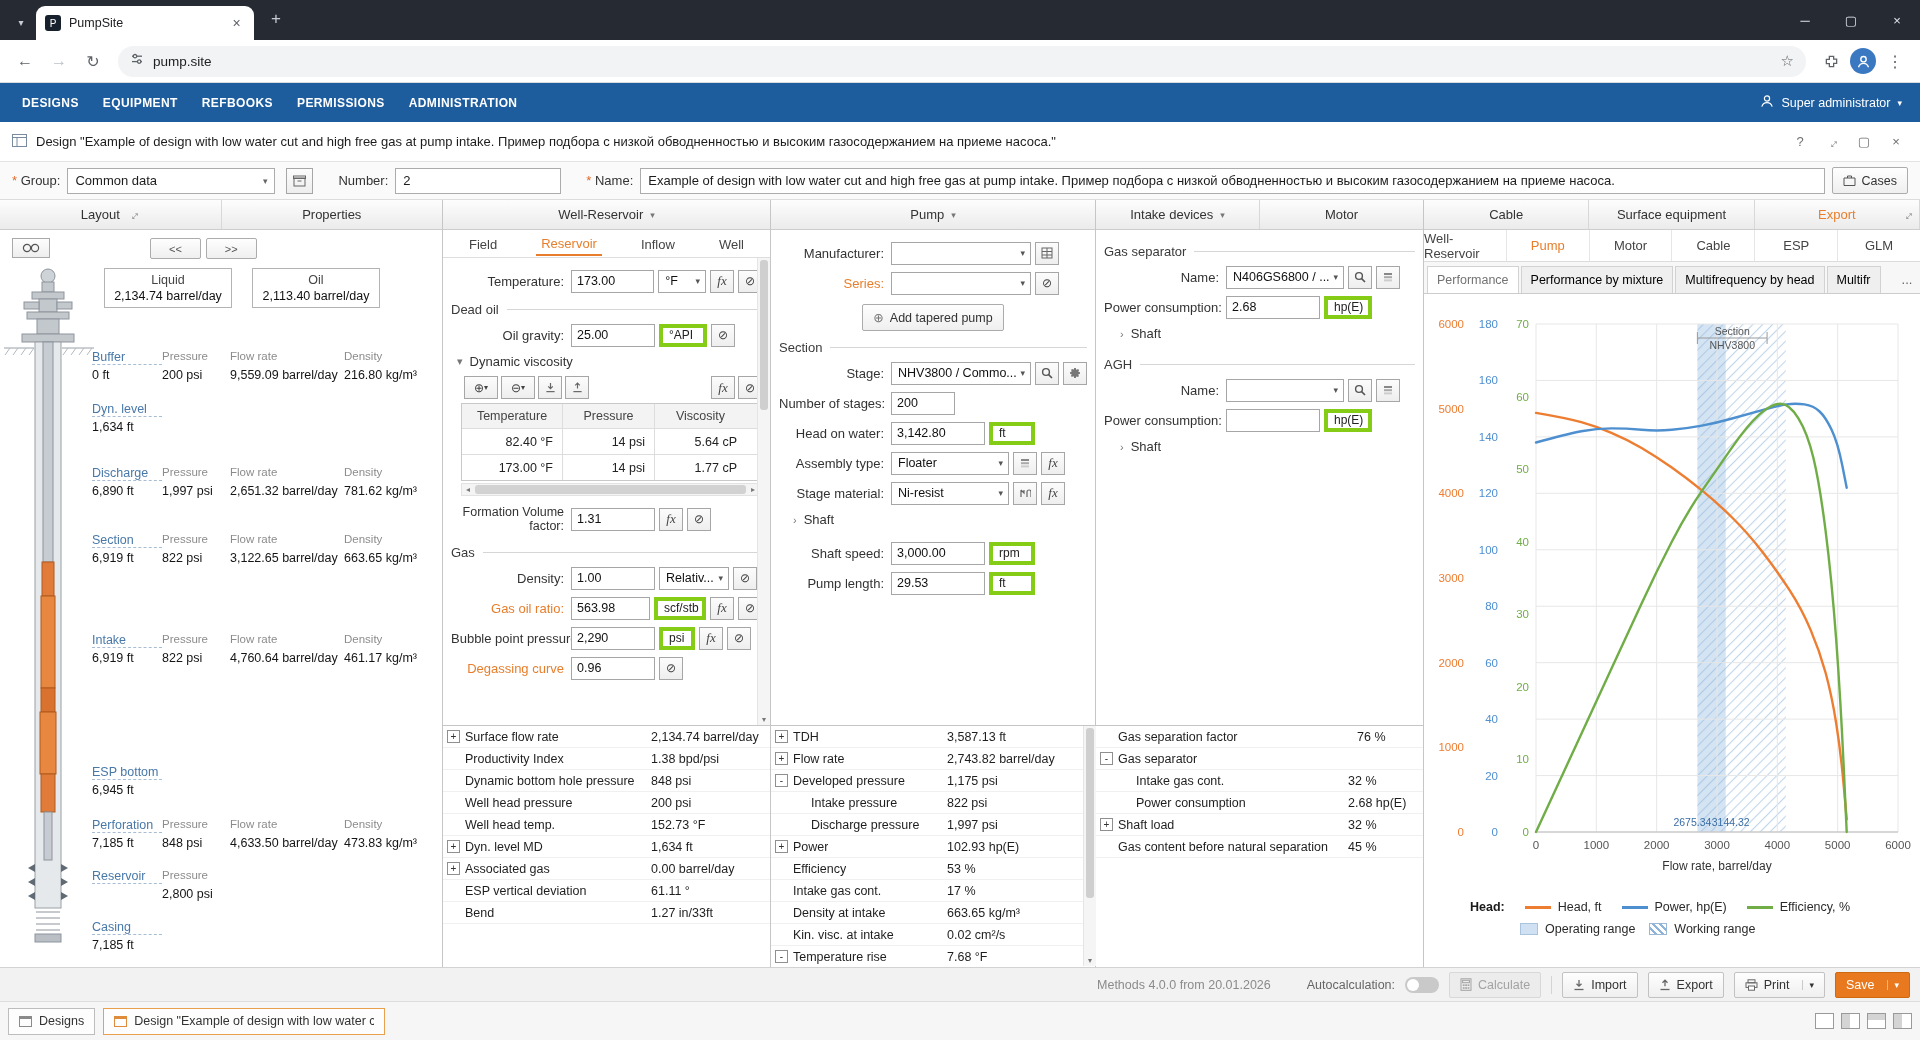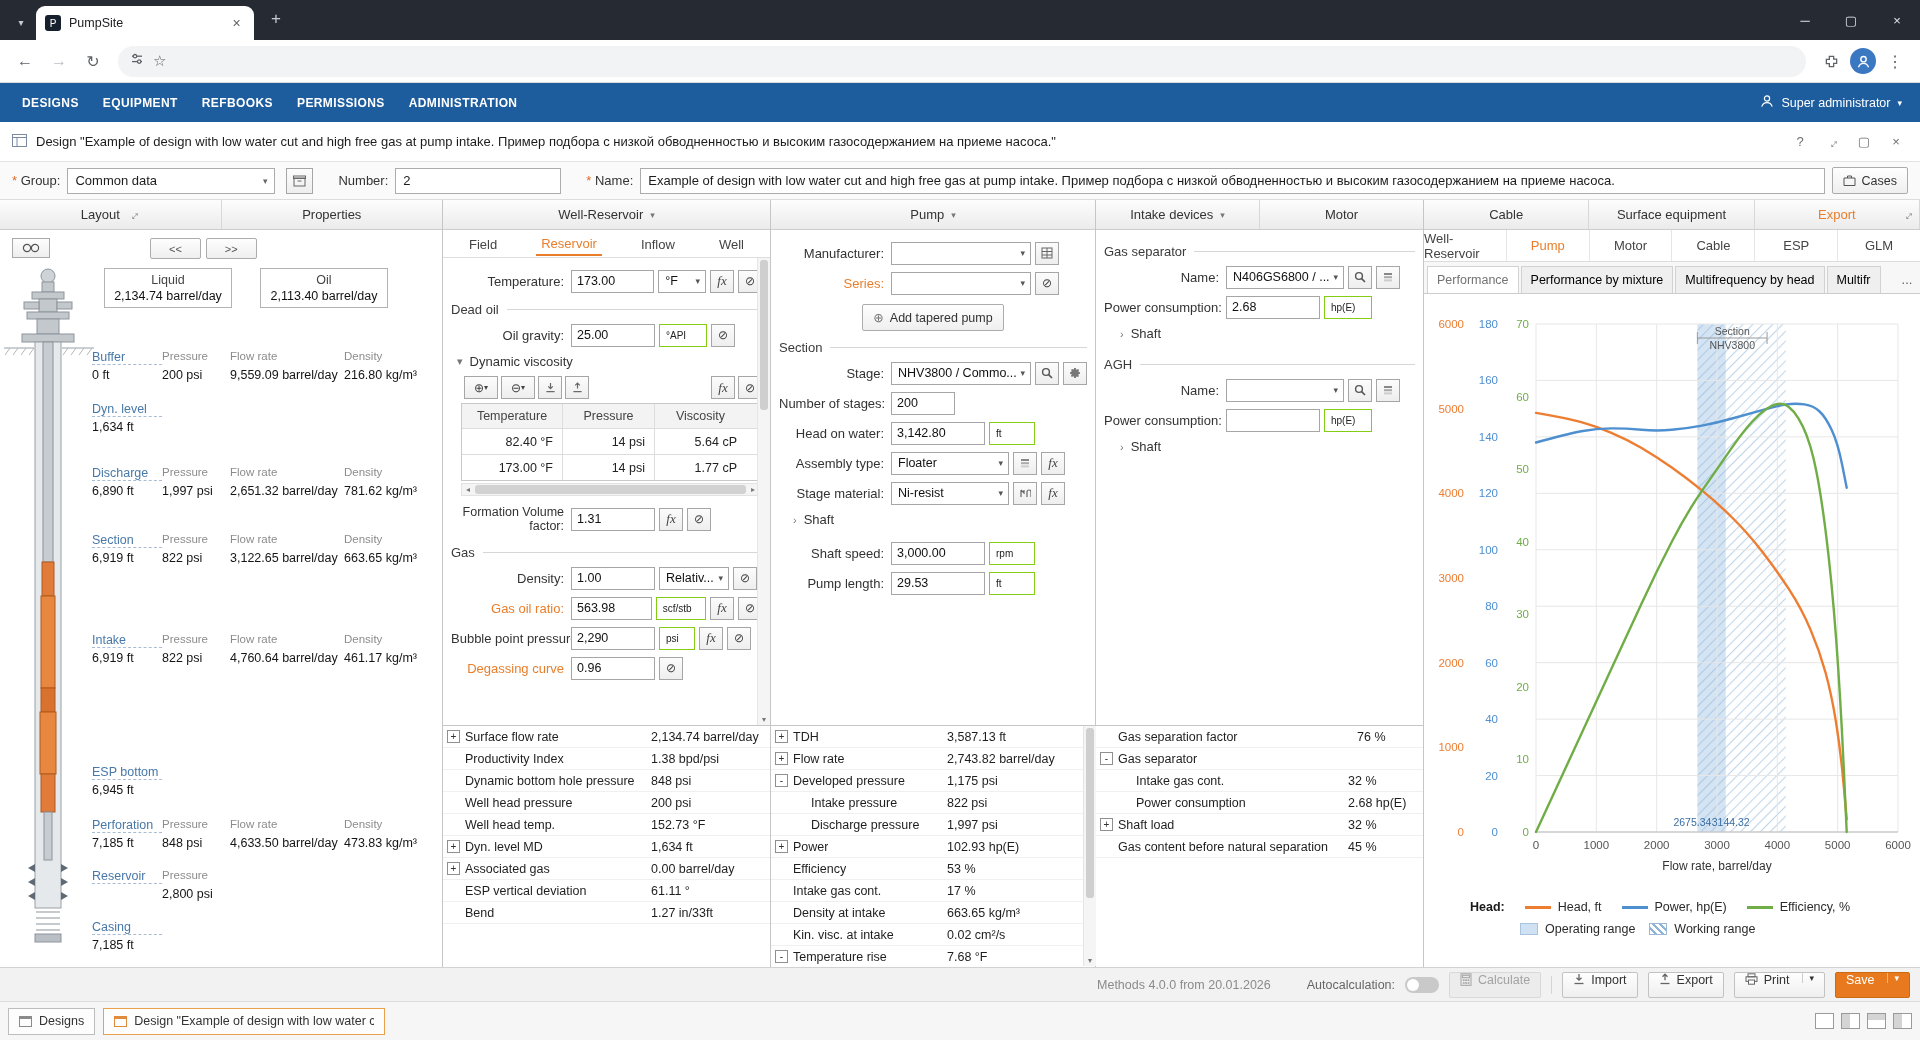--- a/index.html
+++ b/index.html
@@ -57,21 +57,21 @@
 .wrtab.active{color:#e87e2b;border-bottom:2px solid #e87e2b}
 .pform{padding-top:5px;font-size:13px;position:relative}
 .frow{display:flex;align-items:center;margin:6px 8px;height:24px}
 .flabel{text-align:right;padding-right:7px;color:#333;flex-shrink:0;font-size:13px;white-space:nowrap}
 .flabel.two{white-space:normal;line-height:1.15;font-size:12.5px}
 .olabel{color:#e87e2b}
 .inp{height:23px;border:1px solid #a6a6a6;padding:0 5px;font-size:12.5px;color:#111;background:#fff;min-width:0}
 .sel2{height:23px;border:1px solid #a6a6a6;display:flex;align-items:center;padding:0 5px 0 6px;background:#fff;color:#111}
 .sel2 .sv{flex:1;overflow:hidden;white-space:nowrap;font-size:12.5px}
 .sel2 .chev{font-size:9px;color:#555;margin-left:4px}
-.unit{height:23px;border:1px solid #84cc16;display:flex;align-items:center;padding:0 6px;font-size:10px;margin-left:4px;background:#fff;white-space:nowrap}
+.unit{height:23px;border:4px solid #84cc16;display:flex;align-items:center;padding:0 6px;font-size:12px;margin-left:4px;background:#fff;white-space:nowrap}
 .ib{width:24px;height:23px;border:1px solid #a6a6a6;background:linear-gradient(#fcfcfc,#eee);display:flex;align-items:center;justify-content:center;margin-left:4px;font-size:12px;color:#444;flex-shrink:0}
 .ib.fx{font-family:"Liberation Serif",serif;font-style:italic;font-size:13px}
 .ghead{display:flex;align-items:center;gap:8px;margin:9px 8px 3px;color:#3a3a3a;font-size:13px}
 .ghead .line{flex:1;height:1px;background:#d6d6d6}
 .collapser{display:flex;align-items:center;gap:7px;margin:7px 8px;color:#333;font-size:13px}
 .collapser .ch{color:#777;font-size:11px}
 .vtool{display:flex;align-items:center;margin:4px 8px 4px 18px}
 .vtool .ib{margin-left:3px}
 .vtool .sp{flex:1}
 .vtable{margin:3px 10px 2px 18px;border:1px solid #c9c9c9}
@@ -85,21 +85,21 @@
 .hscroll .la{left:0}.hscroll .ra{right:0}
 .hscroll .thumb{position:absolute;left:13px;right:13px;top:1px;height:9px;background:#d2d2d2;border-radius:3px}
 .vscroll{position:absolute;right:0;width:13px;background:#f5f5f5;border-left:1px solid #e5e5e5;font-size:8px;color:#777}
 .vscroll .thumb{position:absolute;left:2px;right:2px;background:#cfcfcf;border-radius:3px}
 .vscroll .da{position:absolute;bottom:0;left:0;right:0;height:12px;display:flex;align-items:center;justify-content:center}
 
 
 .goggles{position:absolute;left:12px;top:8px;width:38px;height:20px;border:1px solid #a9a9a9;background:linear-gradient(#fdfdfd,#eee);display:flex;align-items:center;justify-content:center}
 .lnav{position:absolute;left:150px;top:8px;display:flex;gap:5px}
 .lnav .btn{height:21px;font-size:11px;color:#555;padding:0 18px}
-.sumrow{position:absolute;left:104px;top:38px;display:flex;gap:28px}
+.sumrow{position:absolute;left:104px;top:38px;display:flex;gap:20px}
 .sumbox{width:128px;border:1px solid #b3b3b3;padding:4px 4px;text-align:center}
 .sumbox .sl{font-size:12.5px;color:#444}
 .sumbox .svl{font-size:12.5px;color:#111;margin-top:2px;white-space:nowrap}
 .lpoint{position:absolute;left:92px;width:352px}
 .lprow{display:flex;align-items:baseline}
 .lpname{width:70px;color:#4878a8;font-size:12.5px;border-bottom:1px dashed #a8bdd4;align-self:flex-start;white-space:nowrap}
 .lpdepth{width:70px;font-size:12.5px;color:#151515;white-space:nowrap}
 .lpcol{font-size:12.5px;white-space:nowrap;overflow:hidden}
 .lpcol.c1{width:68px}.lpcol.c2{width:114px}.lpcol.c3{flex:1}
 .lph{color:#8c8c8c;font-size:11.5px}
@@ -129,21 +129,21 @@
 .lgline{width:26px;height:0;border-top:3px solid #000}
 .sw-solid{width:18px;height:12px;background:#cfe1f2;border:1px solid #aac4dd}
 .sw-hatch{width:18px;height:12px;border:1px solid #9ab7d6;background:repeating-linear-gradient(45deg,#fff 0 3px,#8fb4d9 3px 5px)}
 .lgcap{font-weight:bold;color:#1a1a1a}
 
 
 .statusbar{position:absolute;top:967px;left:0;right:0;height:34px;background:#f2f2f2;border-top:1px solid #d2d2d2;display:flex;align-items:center;justify-content:flex-end;gap:10px;padding:0 10px;font-size:12.5px;color:#666}
 .methods{color:#8b8b8b;margin-right:26px}
 .toggle{width:34px;height:16px;border-radius:9px;background:#c9c9c9;position:relative;flex-shrink:0}
 .toggle::after{content:"";position:absolute;left:2px;top:2px;width:12px;height:12px;border-radius:50%;background:#fff}
-.sbtn{height:26px;border:1px solid #c2c2c2;background:linear-gradient(#fefefe,#efefef);display:flex;align-items:flex-start;gap:6px;padding:0 10px;font-size:12.5px;color:#333;border-radius:2px;white-space:nowrap}
+.sbtn{height:26px;border:1px solid #c2c2c2;background:linear-gradient(#fefefe,#efefef);display:flex;align-items:center;gap:6px;padding:0 10px;font-size:12.5px;color:#333;border-radius:2px;white-space:nowrap}
 .sbtn.disabled{color:#a3a3a3;background:#ececec;border-color:#d8d8d8}
 .sbtn.save{background:#e8791e;border-color:#cd6a12;color:#fff}
 .split{border-left:1px solid rgba(0,0,0,.18);margin-left:7px;padding-left:6px;font-size:9px}
 .sbtn.save .split{border-left:1px solid rgba(255,255,255,.45)}
 .vsep{width:1px;height:18px;background:#d4d4d4}
 .taskbar{position:absolute;top:1001px;left:0;right:0;height:39px;background:#f6f6f6;border-top:1px solid #ddd;display:flex;align-items:center;padding:0 8px;gap:8px}
 .tbtn{height:27px;border:1px solid #bdbdbd;background:#fdfdfd;display:flex;align-items:center;gap:7px;padding:0 10px;font-size:12.5px;color:#333;white-space:nowrap}
 .tbtn.active{border-color:#e8a04d;max-width:300px}
 .tbtn.active .tl{overflow:hidden;white-space:nowrap;max-width:240px;display:inline-block}
 .tbicons{margin-left:auto;display:flex;gap:7px;align-items:center}
@@ -180,20 +180,21 @@
     <span class="abtn">↻</span>
     <div class="omnibox">
       <span>
         <svg width="14" height="14" viewBox="0 0 14 14" fill="none" stroke="#5f6368" stroke-width="1.3">
             <line x1="2" y1="4.2" x2="12" y2="4.2"></line>
             <circle cx="5" cy="4.2" r="1.7" fill="#fff"></circle>
             <line x1="2" y1="9.6" x2="12" y2="9.6"></line>
             <circle cx="9.2" cy="9.6" r="1.7" fill="#fff"></circle>
           </svg>
       </span>
+      <span class="url">pump.site</span>
       <span class="star">☆</span>
     </div>
     <span class="abtn">
       <svg width="15" height="15" viewBox="0 0 14 14">
           <path d="M5 2.2h4v2.6h2.8v4H9V11.8H5V9H2.2V5H5z" fill="none" stroke="#5f6368" stroke-width="1.2"></path>
         </svg>
     </span>
     <span class="avatar">
       <svg width="15" height="15" viewBox="0 0 14 14">
           <circle cx="7" cy="4.8" r="2.5" fill="none" stroke="#fff" stroke-width="1.3"></circle>

